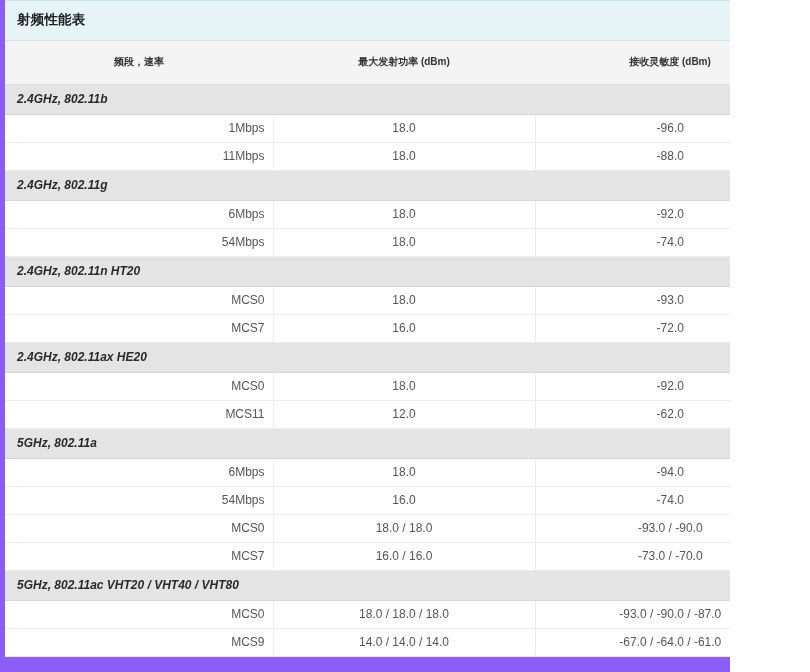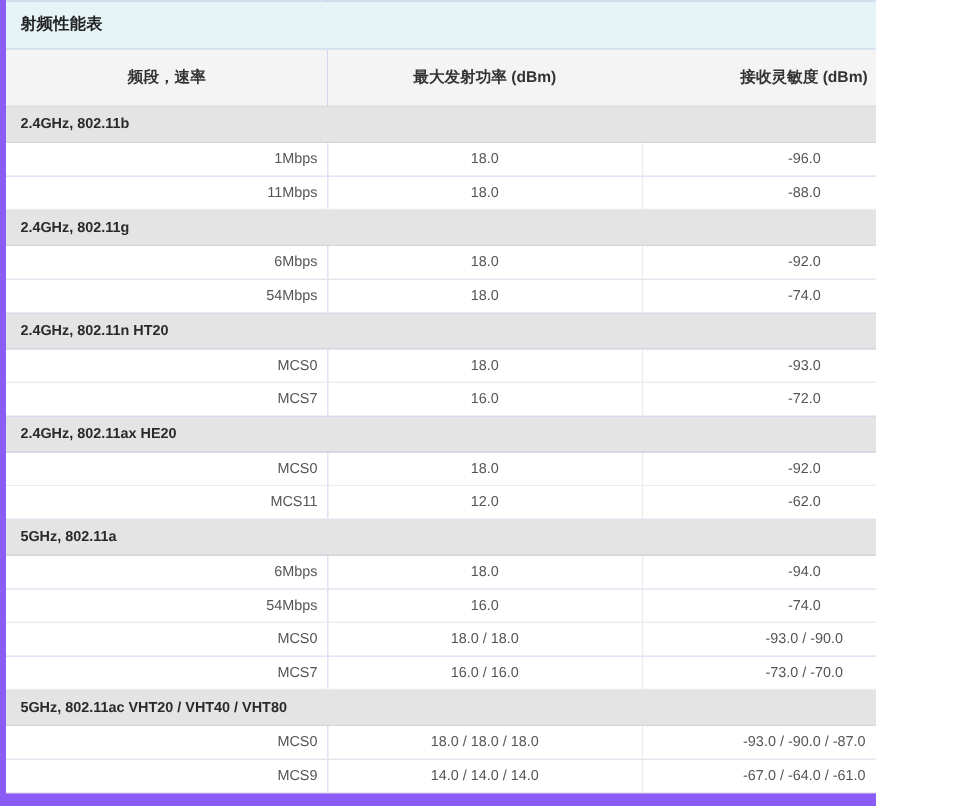--- a/index.html
+++ b/index.html
@@ -31,37 +31,38 @@
     border-bottom: 1px solid #cfe5ec;
     padding: 10px 12px 11px 12px;
     font-size: 13.5px;
     font-weight: bold;
     color: #222222;
     letter-spacing: 0.2px;
   }
   .head-row th {
     background: #f4f4f4;
     border-bottom: 1px solid #dddddd;
-    font-size: 13px;
+    font-size: 10px;
     font-weight: bold;
     color: #333333;
     padding: 14px 8px 15px 8px;
     text-align: center;
   }
   .col-band  { width: 268px; }
   .col-power { width: 262px; }
   .col-sens  { width: 270px; }
 
   .group-row td {
     background: #e4e4e4;
     font-size: 12px;
     font-weight: bold;
     color: #2a2a2a;
     padding: 7px 12px 8px 12px;
     border-bottom: 1px solid #d6d6d6;
+    font-style: italic;
   }
   .data-row td {
     font-size: 12px;
     color: #555555;
     padding: 6px 8px 7px 8px;
     border-bottom: 1px solid #ececec;
     background: #ffffff;
   }
   .data-row td.c-band {
     text-align: right;

